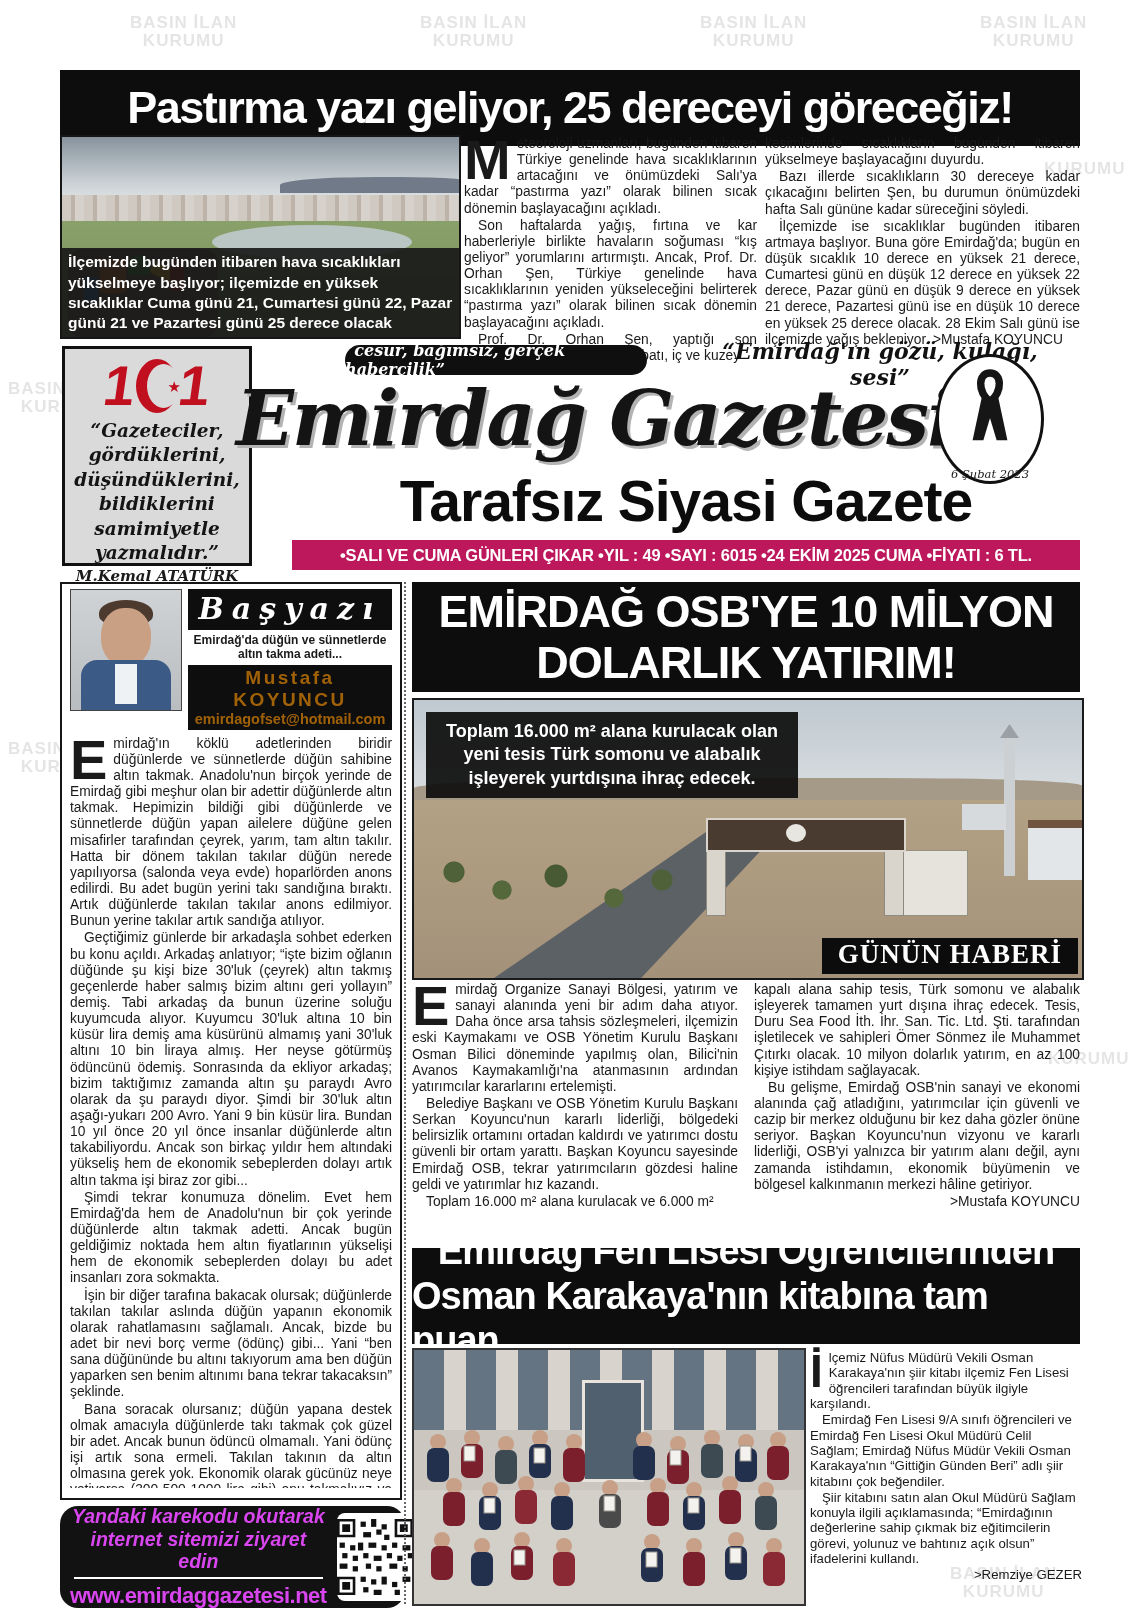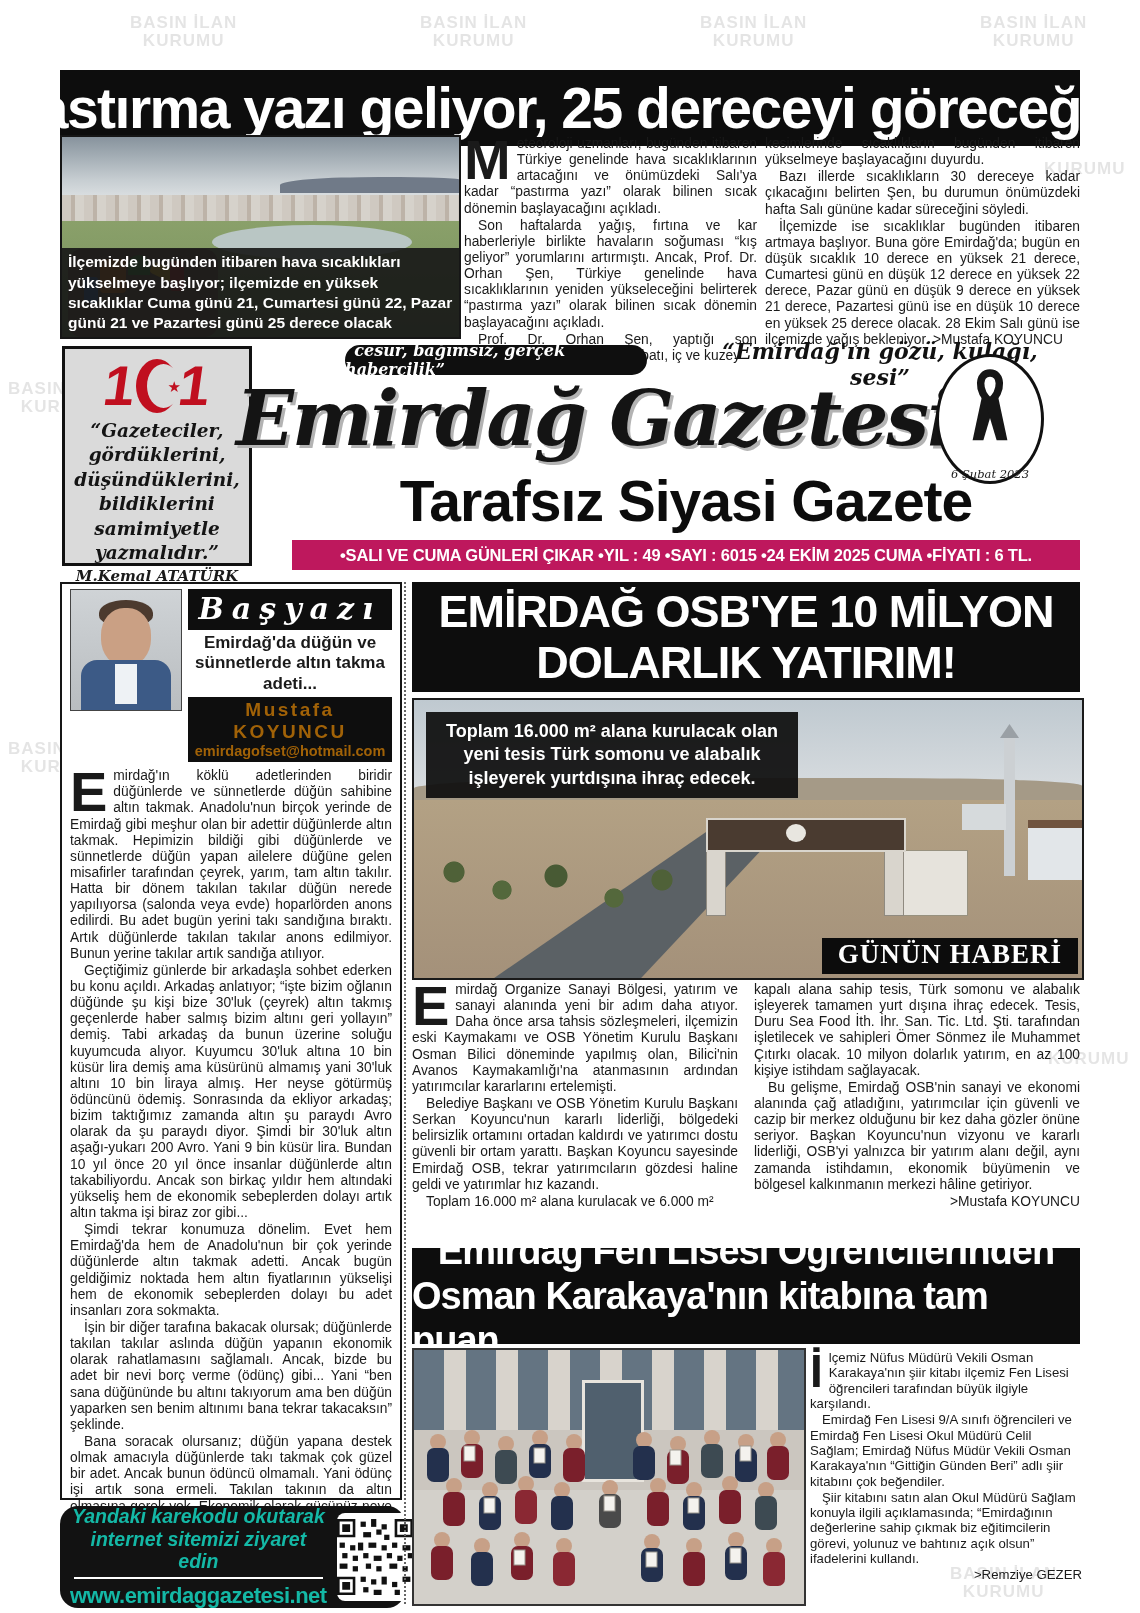--- a/index.html
+++ b/index.html
@@ -4,21 +4,21 @@
 <style>
   html,body{margin:0;padding:0;background:#fff;}
   body{width:1140px;height:1613px;position:relative;overflow:hidden;
        font-family:"Liberation Sans",sans-serif;color:#1a1a1a;}
   .abs{position:absolute;}
   
   .wm{position:absolute;text-align:center;font-weight:bold;font-size:17px;
       color:#8a8a8a;opacity:.22;line-height:1.05;letter-spacing:1px;pointer-events:none;}
   
   .top-headline{left:60px;top:70px;width:1020px;height:76px;background:#0d0d0d;
-      color:#fff;font-weight:bold;font-size:57px;letter-spacing:-1.5px;
+      color:#fff;font-weight:bold;font-size:45px;letter-spacing:-1.5px;
       display:flex;align-items:center;justify-content:center;white-space:nowrap;}
   
   .wphoto{left:60px;top:135px;width:397px;height:200px;border:2px solid #161616;overflow:hidden;background:#aeb6ba;}
   .wp-sky{position:absolute;left:0;top:0;width:100%;height:62px;background:linear-gradient(#87939d,#c7ced2 70%,#dde1e3);}
   .wp-mtn{position:absolute;left:55%;top:40px;width:50%;height:16px;background:#707a88;border-radius:50% 40% 0 0;}
   .wp-town{position:absolute;left:0;top:58px;width:100%;height:28px;
       background:repeating-linear-gradient(90deg,#cfc9c1 0 9px,#bdb3a8 9px 13px,#d6d2cb 13px 22px);}
   .wp-green{position:absolute;left:0;top:84px;width:100%;height:116px;background:linear-gradient(#8aa06a,#74905a);}
   .wp-pond{position:absolute;left:150px;top:88px;width:200px;height:34px;background:#b9c6c4;border-radius:50%;}
   .wp-play{position:absolute;left:6px;top:112px;width:150px;height:88px;background:#6e5948;border-radius:14px;}
@@ -68,29 +68,29 @@
       padding:5px 8px;background:#fff;}
   .ed-photo{float:left;width:110px;height:120px;border:1px solid #444;margin-right:6px;position:relative;overflow:hidden;
       background:linear-gradient(#cfd3d6,#b9bdc0);}
   .ed-head-face{position:absolute;left:30px;top:18px;width:50px;height:58px;background:#caa084;border-radius:46%;}
   .ed-head-hair{position:absolute;left:28px;top:10px;width:54px;height:26px;background:#4c3a2e;border-radius:50% 50% 40% 40%;}
   .ed-head-suit{position:absolute;left:10px;top:70px;width:90px;height:50px;background:#3c5a86;border-radius:16px 16px 0 0;}
   .ed-head-shirt{position:absolute;left:44px;top:74px;width:22px;height:40px;background:#eef2f5;}
   .ed-right{overflow:hidden;}
   .basyazi-bar{background:#0e0e0e;color:#fff;text-align:center;font-family:"DejaVu Serif",serif;
       font-style:italic;font-weight:bold;font-size:30px;letter-spacing:8px;padding:2px 0 4px;}
-  .ed-title{font-weight:bold;font-size:17px;line-height:1.2;text-align:center;padding:3px 0;}
+  .ed-title{font-weight:bold;font-size:12px;line-height:1.2;text-align:center;padding:3px 0;}
   .author-bar{background:#0e0e0e;color:#a16207;text-align:center;padding:2px 0 3px;}
   .author-name{font-weight:bold;font-size:19px;letter-spacing:2.5px;}
   .author-mail{font-weight:bold;font-size:14.5px;}
   .ed-text{clear:both;padding-top:6px;height:752px;overflow:hidden;}
   
   .qr-box{left:60px;top:1506px;width:345px;height:102px;background:#121212;border-radius:18px;
       display:flex;align-items:center;box-sizing:border-box;padding:8px 10px;gap:10px;}
-  .qr-left{flex:1;color:#14b8a6;text-align:center;}
+  .qr-left{flex:1;color:#d946ef;text-align:center;}
   .qr-line1{font-style:italic;font-weight:bold;font-size:19.5px;line-height:1.15;}
   .qr-div{height:2px;background:#fff;margin:4px 4px;}
   .qr-url{font-weight:bold;font-size:22px;letter-spacing:-.5px;}
   .qr-code{width:88px;height:88px;background:#fff;border-radius:8px;display:flex;align-items:center;justify-content:center;}
   
   .sep-dotted{left:404px;top:582px;width:0;height:1022px;border-left:2px dotted #666;}
   .osb-head{left:412px;top:582px;width:668px;height:110px;background:#0d0d0d;color:#fff;
       display:flex;flex-direction:column;align-items:center;justify-content:center;
       font-weight:bold;font-size:45px;letter-spacing:-1px;line-height:1.14;}
   .osb-photo{left:412px;top:698px;width:668px;height:278px;border:2px solid #1a1a1a;overflow:hidden;background:#b9ab92;}

